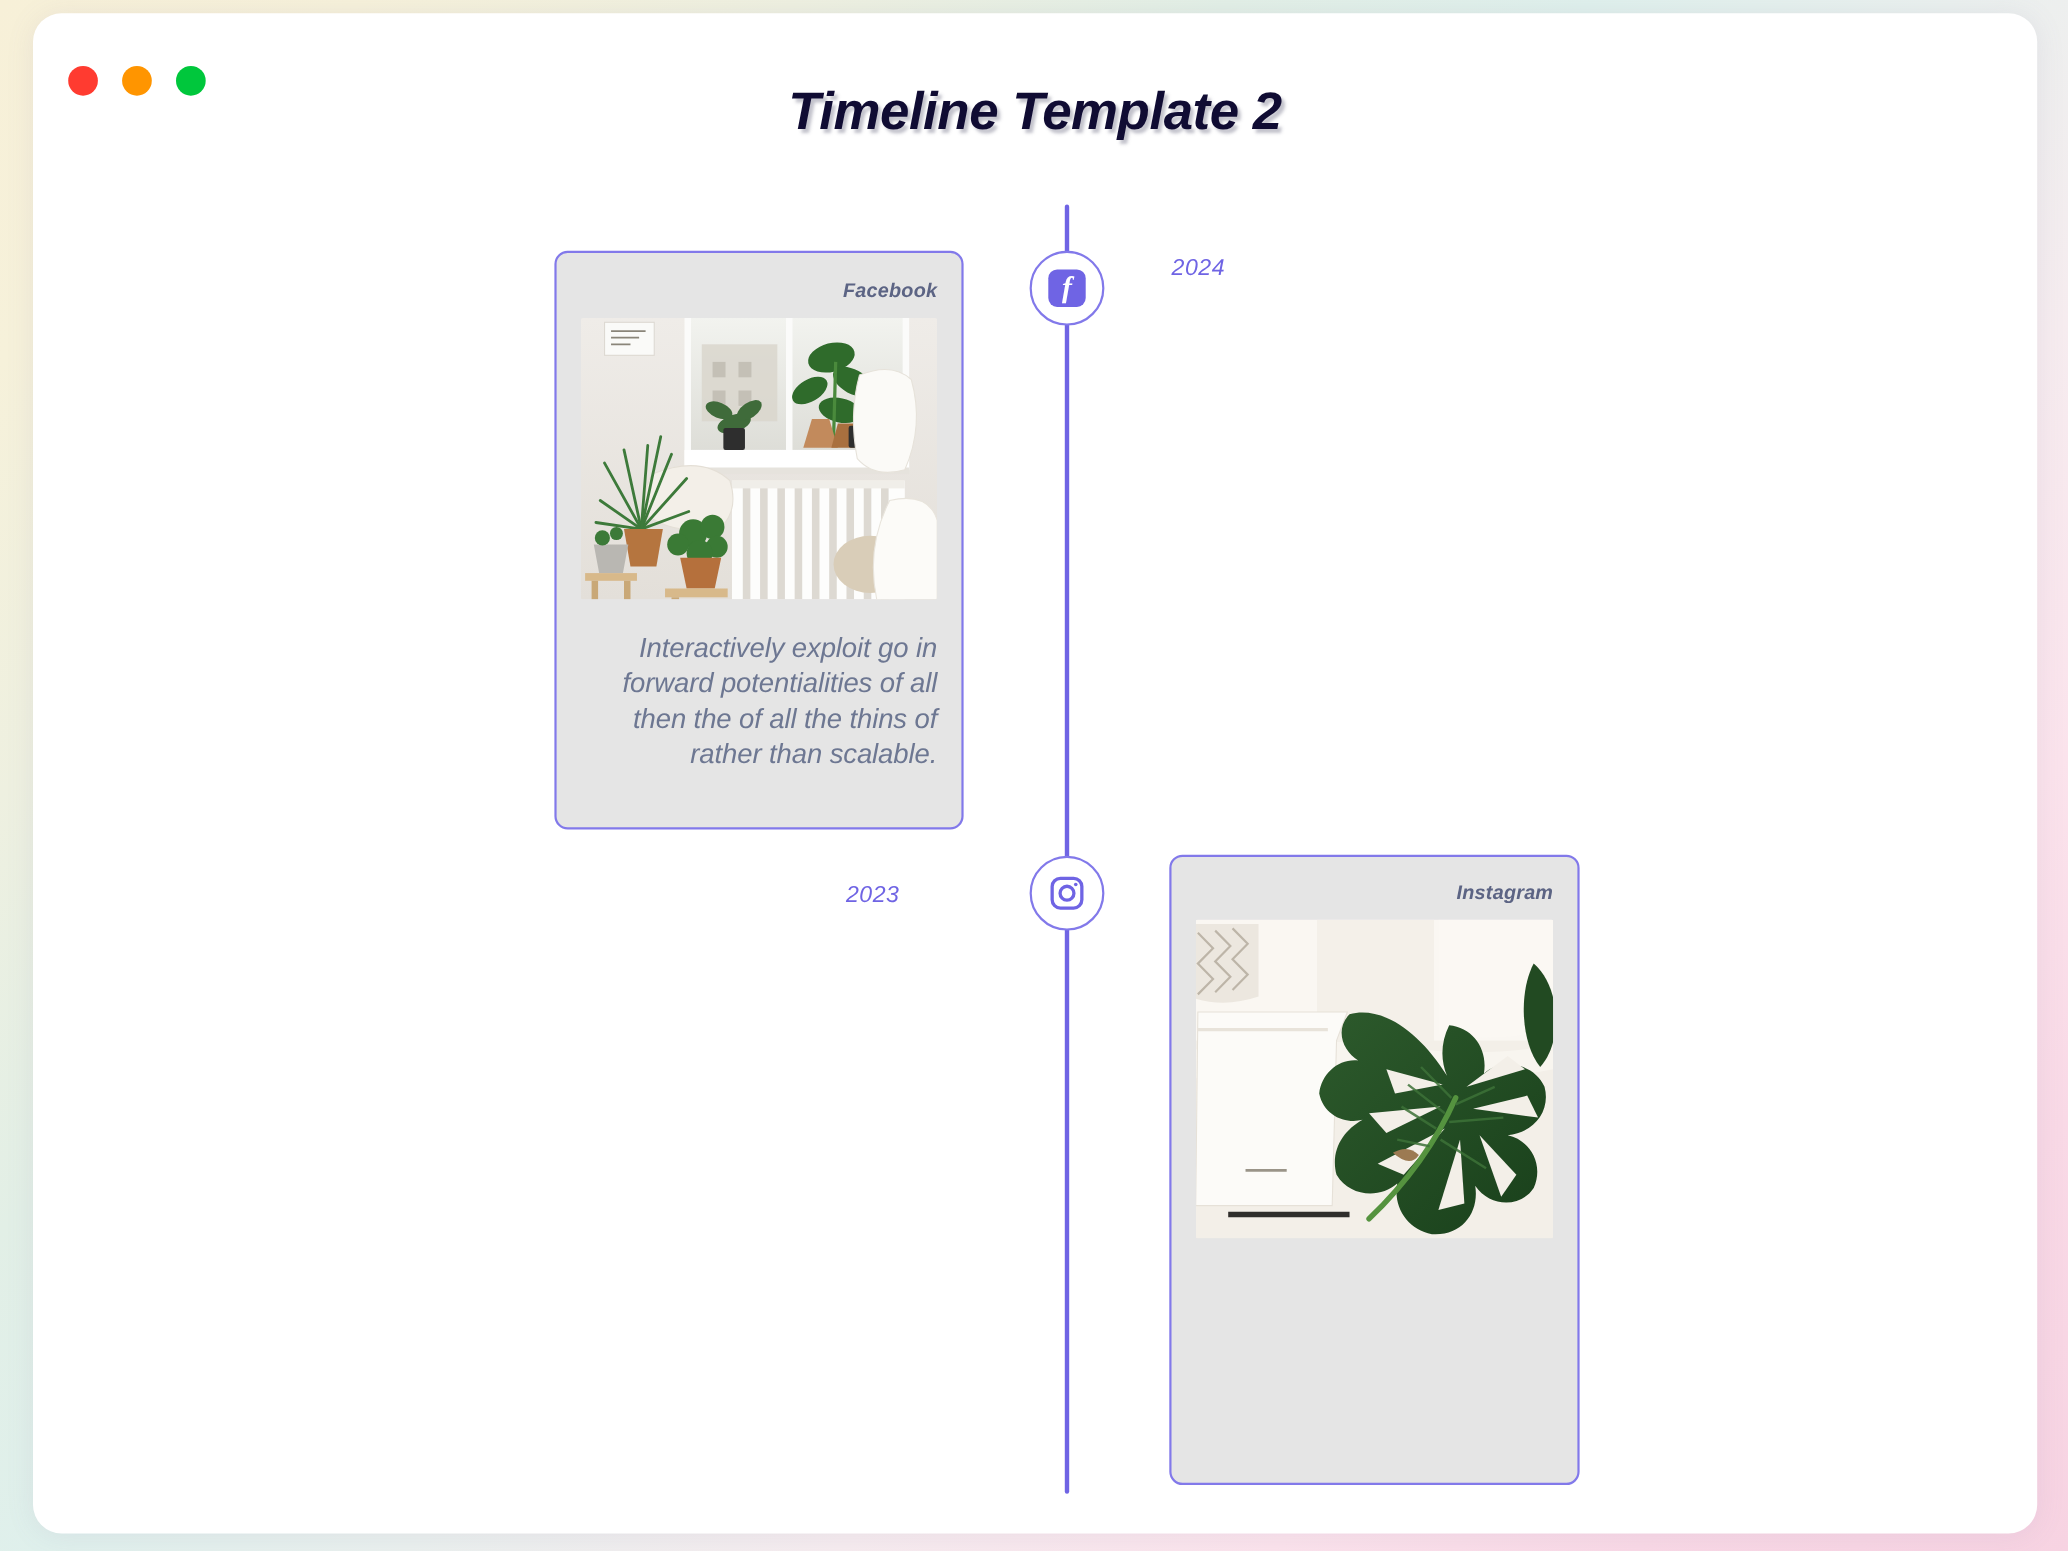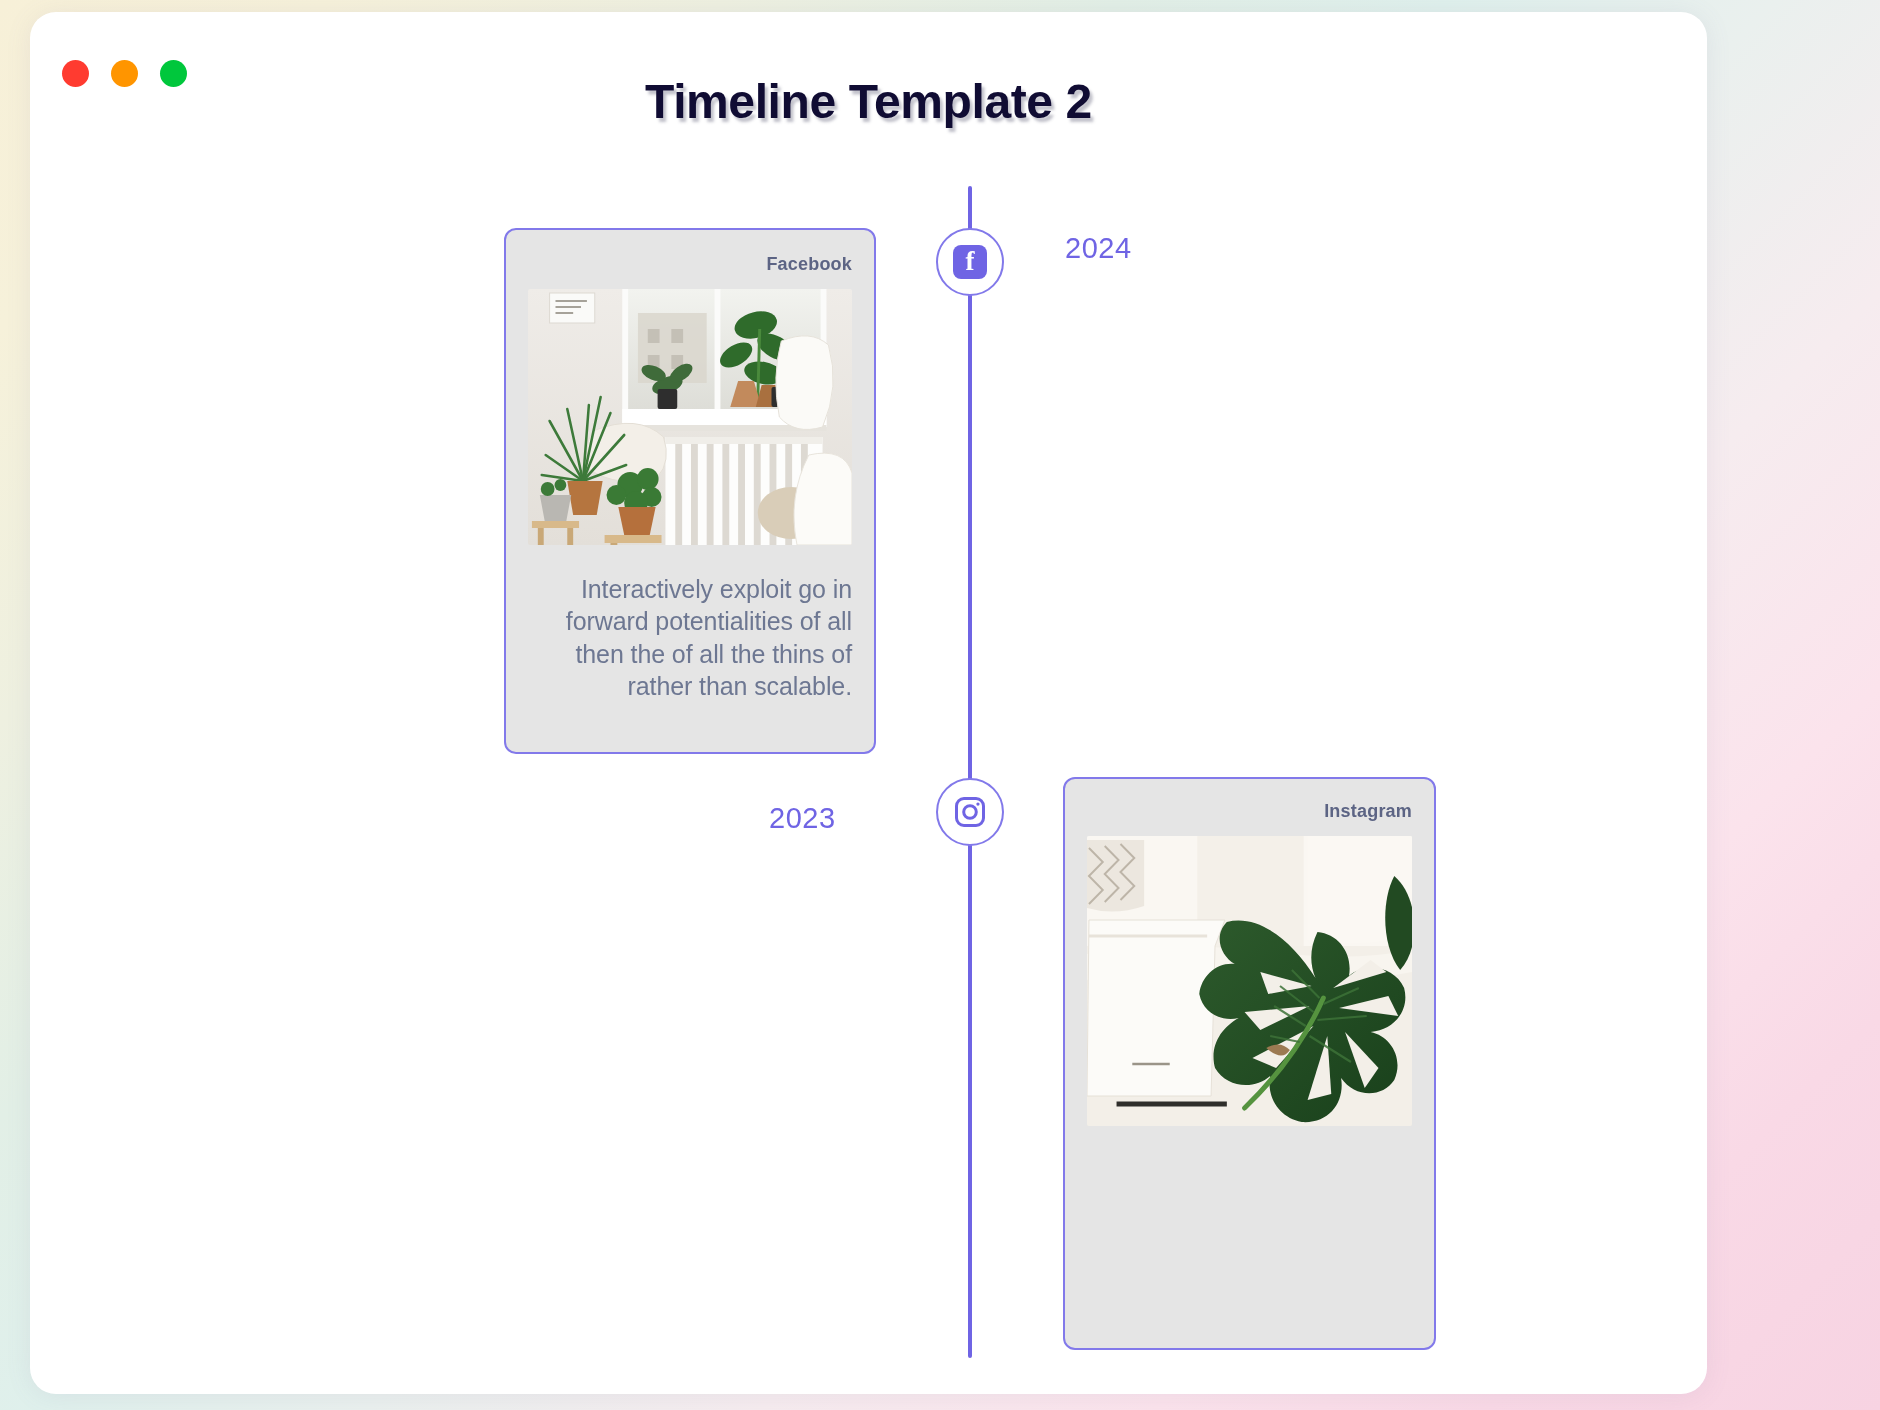--- a/index.html
+++ b/index.html
@@ -26,26 +26,27 @@
         #fbe3ec 78%,
         #f9d9e6 88%,
         #f7d3e2 100%);
   }
 
   
   .window {
     position: absolute;
     left: 30px;
     top: 12px;
-    width: 1677px;
+    width: 1822px;
     height: 1382px;
     background: #ffffff;
     border-radius: 26px;
     box-shadow: 0 2px 26px rgba(120,110,160,0.10);
     overflow: hidden;
+    font-style: italic;
   }
 
   .traffic-lights {
     position: absolute;
     left: 32px;
     top: 48px;
     display: flex;
     gap: 22px;
   }
   .dot { width: 27px; height: 27px; border-radius: 50%; }
@@ -118,21 +119,21 @@
     font-weight: 700;
     font-size: 27px;
     line-height: 1;
   }
 
   .ig-glyph { width: 36px; height: 36px; display: block; }
 
   
   .year {
     position: absolute;
-    font-size: 29px;
+    font-size: 21px;
     font-weight: 400;
     color: #6f64e4;
     letter-spacing: 0.5px;
   }
   .year-2024 { left: 1035px; top: 220px; }
   .year-2023 { left: 739px;  top: 770px; margin-top: 20px; }
 
   
   .card {
     position: absolute;

